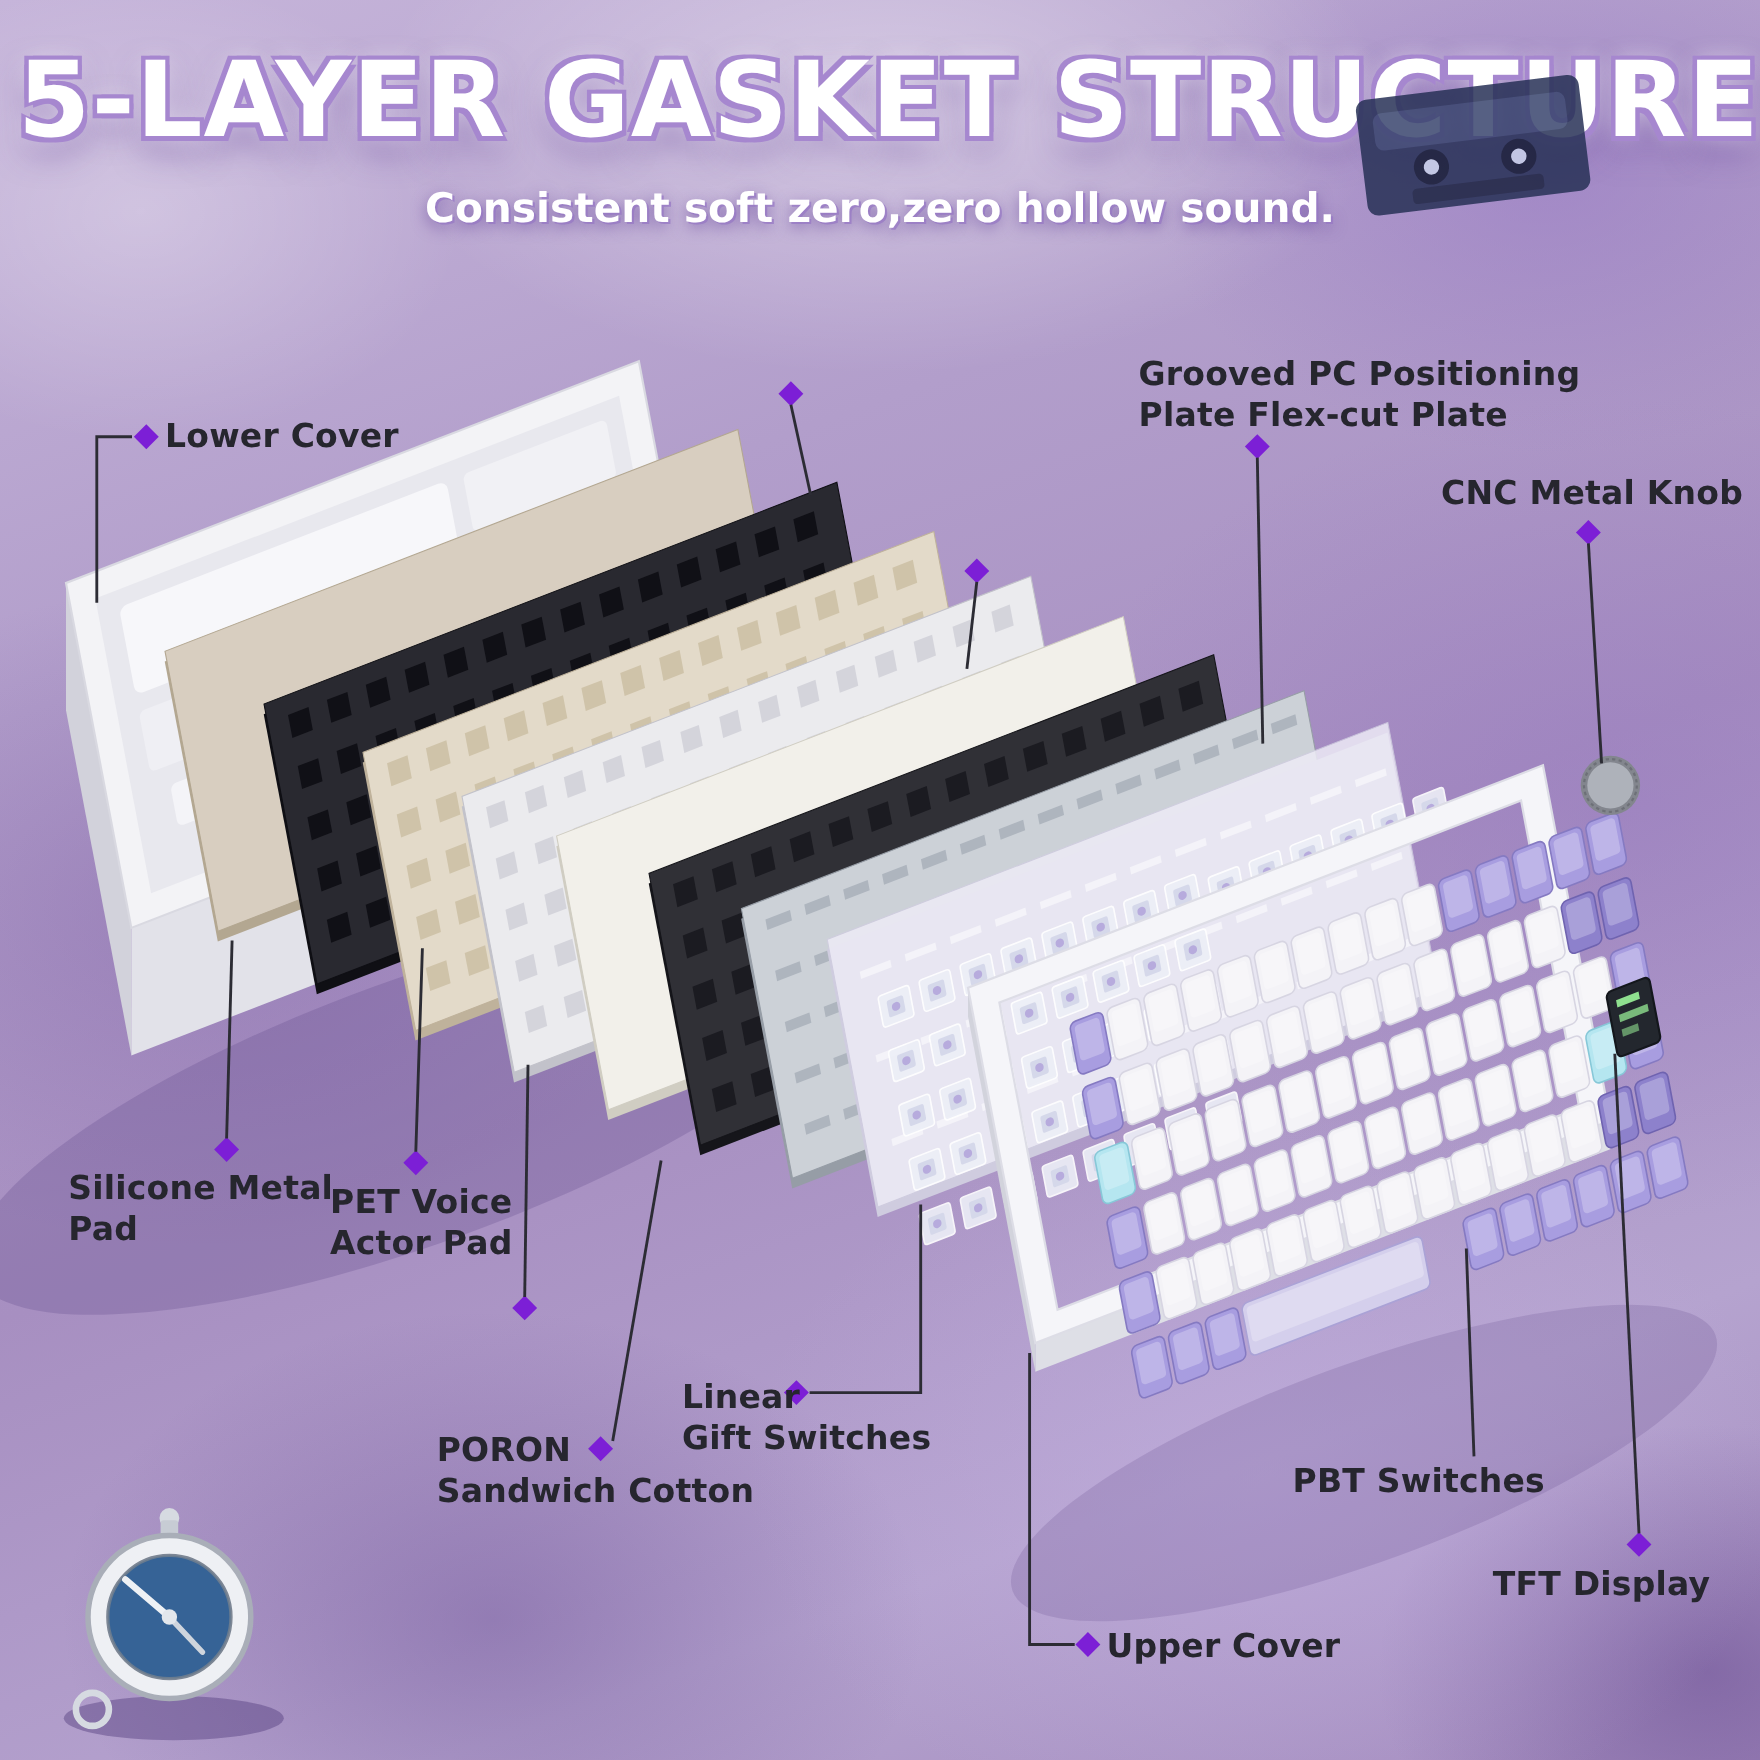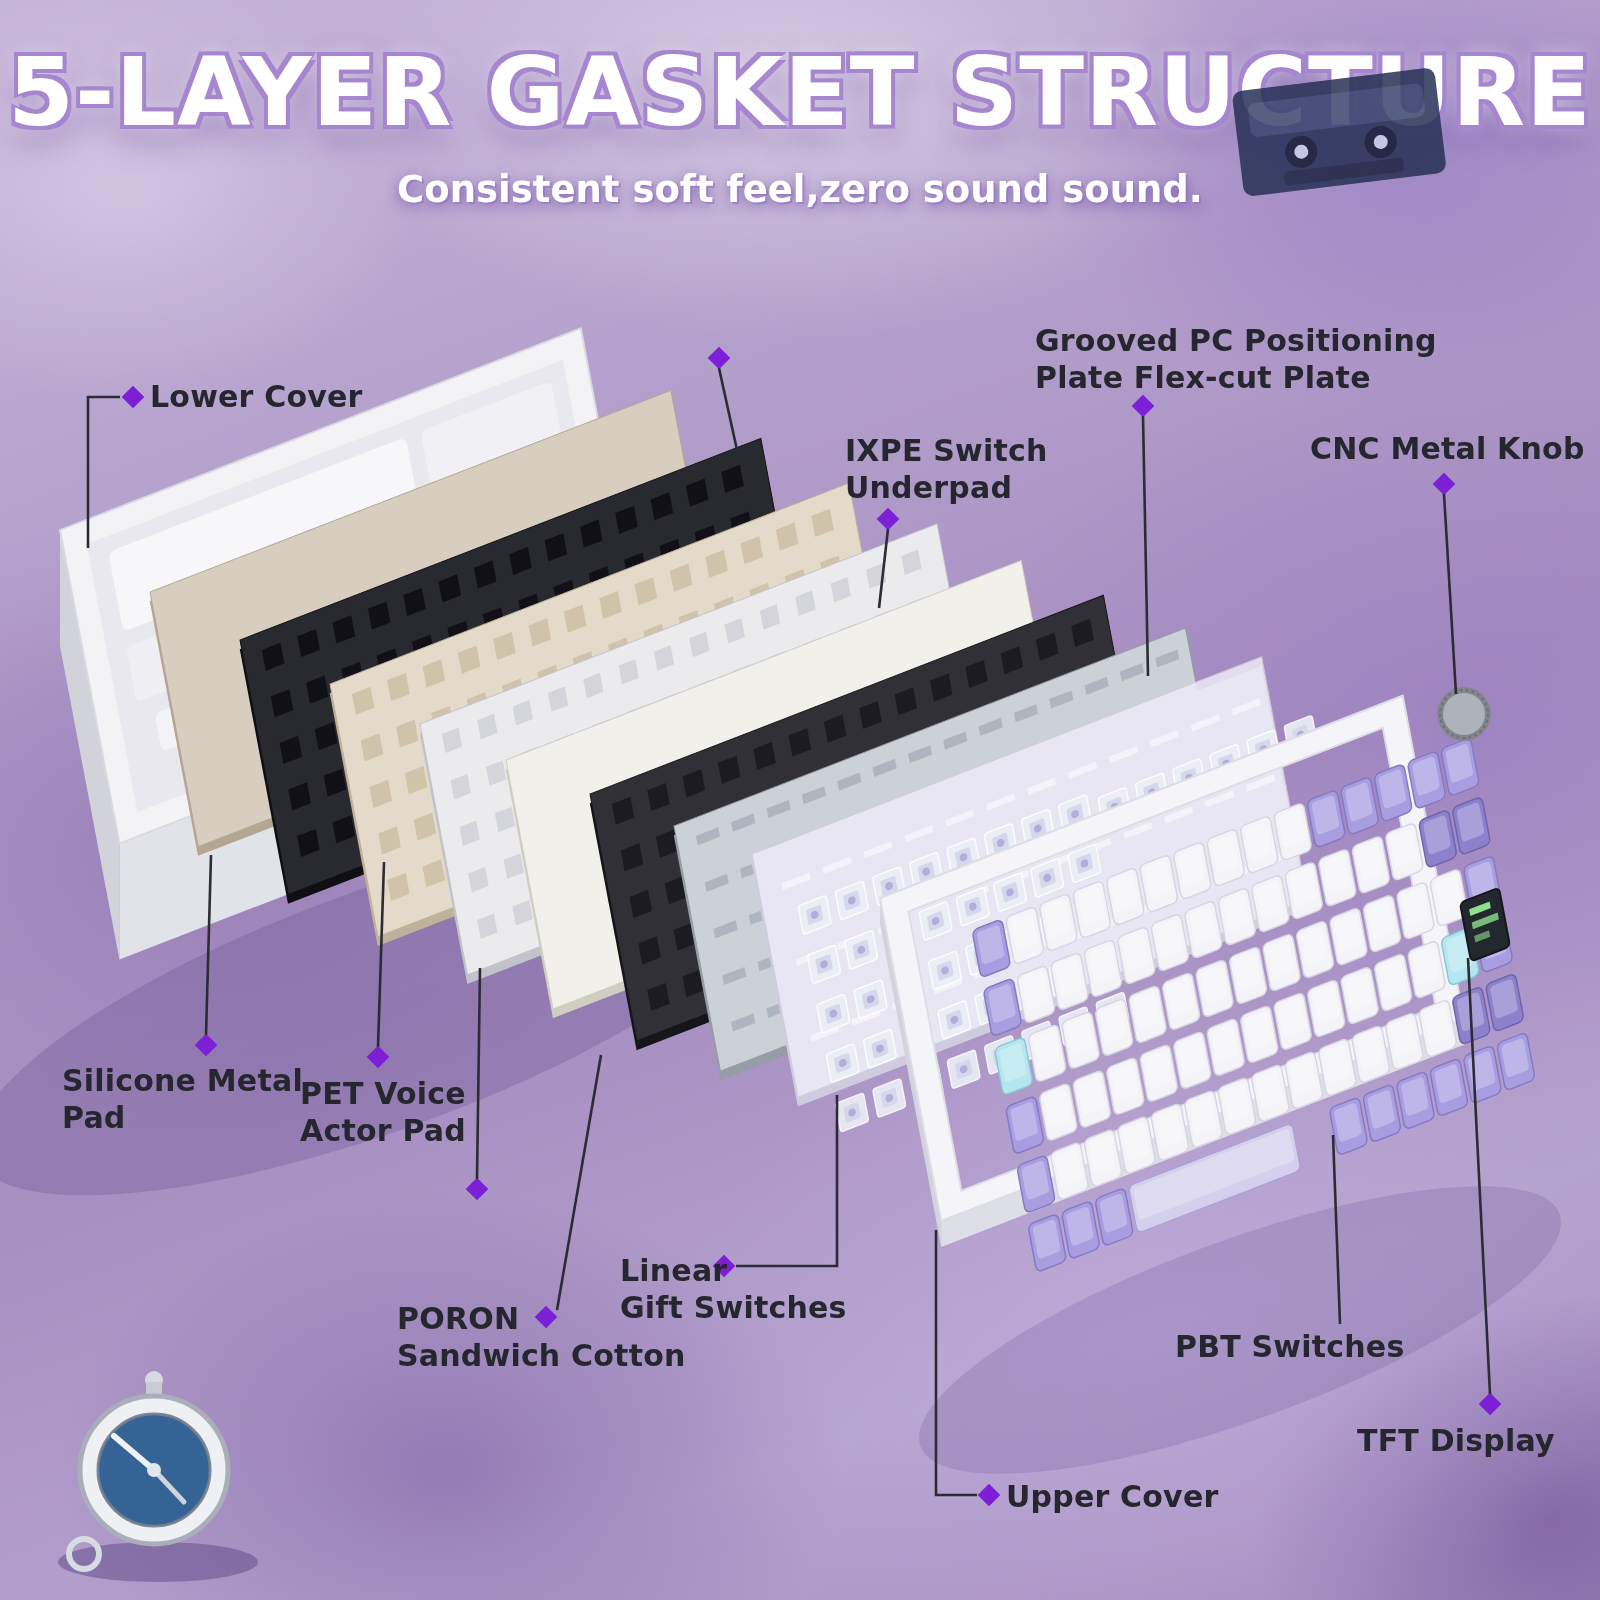--- a/index.html
+++ b/index.html
@@ -9,21 +9,21 @@
   .bg{position:absolute;inset:0;background:
       radial-gradient(640px 340px at 50% 6%, rgba(255,255,255,.38), transparent 72%),
       radial-gradient(420px 300px at 8% 12%, rgba(255,255,255,.28), transparent 70%),
       radial-gradient(520px 360px at 88% 10%, rgba(150,120,195,.55), transparent 70%),
       radial-gradient(640px 430px at 12% 52%, rgba(122,92,162,.38), transparent 70%),
       radial-gradient(720px 520px at 92% 46%, rgba(148,118,190,.45), transparent 72%),
       radial-gradient(560px 400px at 28% 92%, rgba(104,76,146,.42), transparent 70%),
       radial-gradient(660px 460px at 72% 84%, rgba(196,176,226,.5), transparent 72%),
       radial-gradient(400px 300px at 97% 95%, rgba(98,68,140,.5), transparent 75%),
       linear-gradient(160deg,#c6b5da 0%,#b29ecb 30%,#a78fc1 55%,#b5a3cf 80%,#a28abd 100%)}
-  .title{position:absolute;top:40px;left:0;width:100%;text-align:center;
+  .title{position:absolute;top:40px;left:0;width:100%;text-align:right;
          font-size:95px;font-weight:800;letter-spacing:1px;color:#fff;line-height:1.1;
          text-shadow:4px 4px 0 #a687cf,-4px 4px 0 #a687cf,4px -4px 0 #a687cf,-4px -4px 0 #a687cf,
                      0 0 22px rgba(255,255,255,.65),0 12px 30px rgba(92,56,148,.55)}
   .subtitle{position:absolute;top:168px;left:0;width:100%;text-align:center;
             font-size:37px;font-weight:700;color:#fff;
             text-shadow:2px 2px 0 rgba(150,118,196,.7),0 4px 14px rgba(92,56,148,.6)}
   .lab{position:absolute;font-size:30px;font-weight:700;color:#26262e;
        line-height:37px;white-space:pre-line;letter-spacing:.2px}
   svg.full{position:absolute;left:0;top:0}
   .compass{position:absolute;left:26px;top:1354px}
@@ -815,27 +815,25 @@
       <rect x="716" y="1258" width="16" height="16" fill="#7c1fd6" transform="rotate(45 724 1266)"></rect>
       <polyline points="736,1266 837,1266 837,1095" fill="none" stroke="#2c2c34" stroke-width="2.6"></polyline>
       <polyline points="1340,1324 1333,1135" fill="none" stroke="#2c2c34" stroke-width="2.6"></polyline>
       <rect x="981" y="1487" width="16" height="16" fill="#7c1fd6" transform="rotate(45 989 1495)"></rect>
       <polyline points="977,1495 936,1495 936,1230" fill="none" stroke="#2c2c34" stroke-width="2.6"></polyline>
       <rect x="1482" y="1396" width="16" height="16" fill="#7c1fd6" transform="rotate(45 1490 1404)"></rect>
       <polyline points="1490,1394 1468,958" fill="none" stroke="#2c2c34" stroke-width="2.6"></polyline>
     </svg>
 
   <div class="title">5-LAYER GASKET STRUCTURE</div>
-  <div class="subtitle">Consistent soft feel,zero sound sound.</div>
+  <div class="subtitle">Consistent soft zero,zero hollow sound.</div>
 
   <div class="lab" style="left:150px;top:378px">Lower Cover</div>
   <div class="lab" style="left:1035px;top:322px">Grooved PC Positioning
 Plate Flex-cut Plate</div>
-  <div class="lab" style="left:845px;top:432px">IXPE Switch
-Underpad</div>
   <div class="lab" style="left:1310px;top:430px">CNC Metal Knob</div>
   <div class="lab" style="left:62px;top:1062px">Silicone Metal
 Pad</div>
   <div class="lab" style="left:300px;top:1075px">PET Voice
 Actor Pad</div>
   <div class="lab" style="left:397px;top:1300px">PORON
 Sandwich Cotton</div>
   <div class="lab" style="left:620px;top:1252px">Linear
 Gift Switches</div>
   <div class="lab" style="left:1175px;top:1328px">PBT Switches</div>

